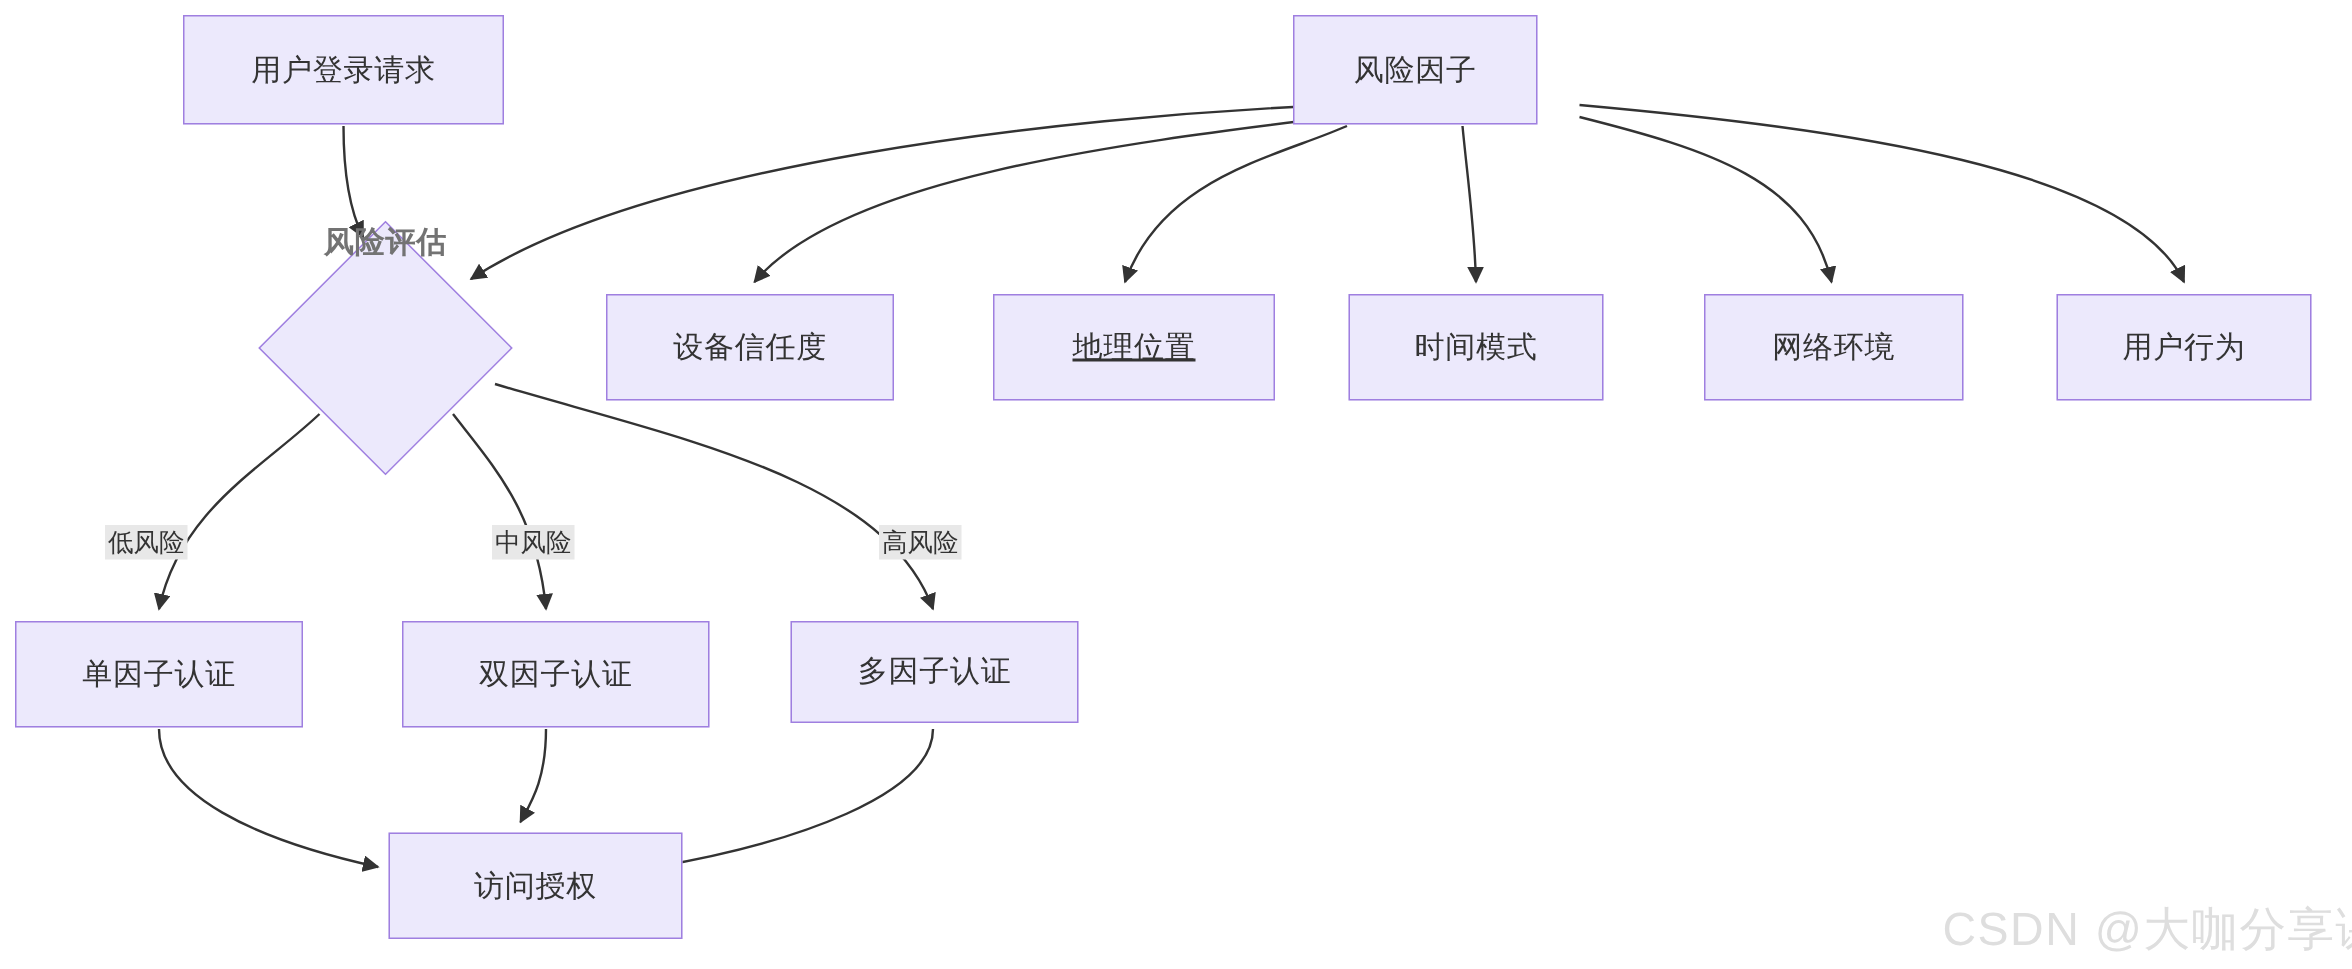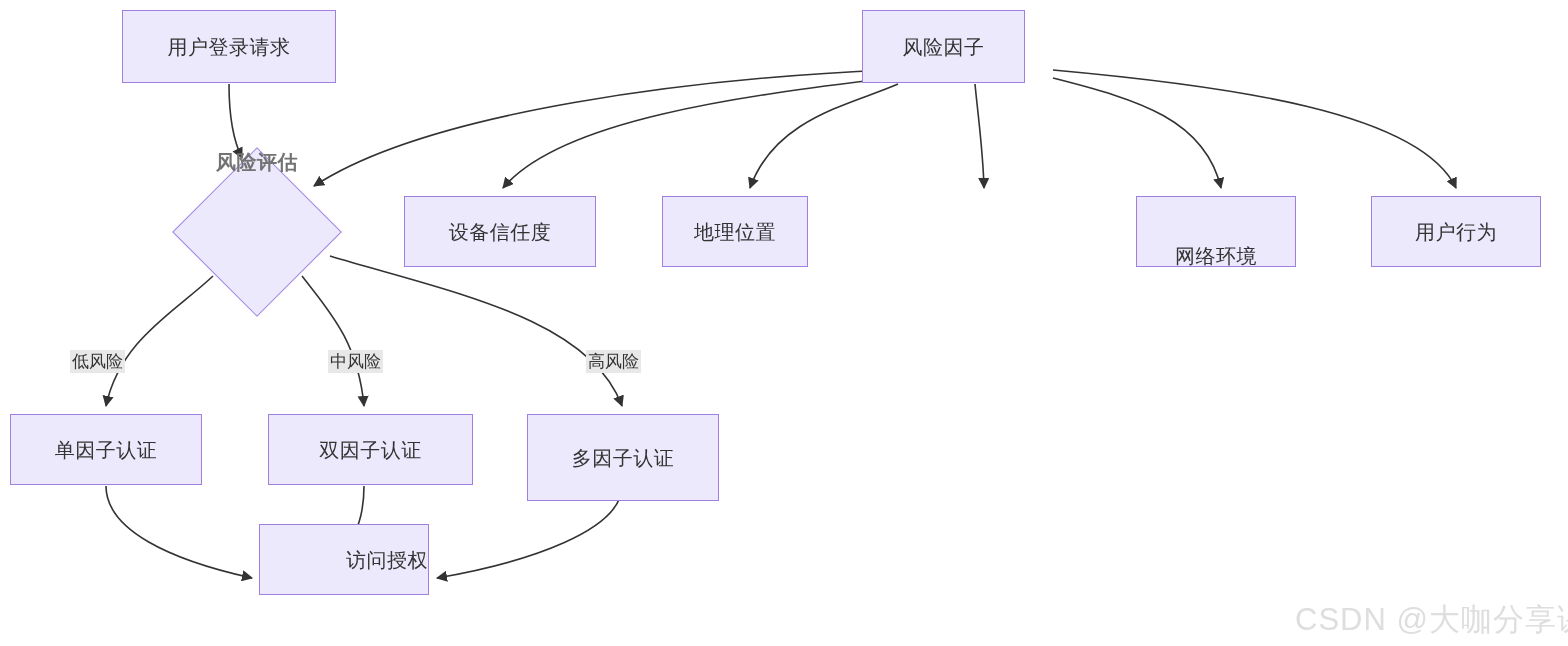--- a/index.html
+++ b/index.html
@@ -126,46 +126,49 @@
   </div>
 
   <div class="node" style="left:862px; top:10px; width:163px; height:73px;">
     <span>风险因子</span>
   </div>
 
   <div class="node" style="left:404px; top:196px; width:192px; height:71px;">
     <span>设备信任度</span>
   </div>
 
-  <div class="node" style="left:662px; top:196px; width:146px; height:71px;">
+  <div class="node" style="left:662px; top:196px; width:188px; height:71px;text-decoration:underline;">
     <span>地理位置</span>
   </div>
 
+  <div class="node" style="left:899px; top:196px; width:170px; height:71px;">
+    <span>时间模式</span>
+  </div>
 
-  <div class="node" style="left:1136px; top:196px; width:160px; height:71px;align-items:flex-end;">
+  <div class="node" style="left:1136px; top:196px; width:173px; height:71px;">
     <span>网络环境</span>
   </div>
 
   <div class="node" style="left:1371px; top:196px; width:170px; height:71px;">
     <span>用户行为</span>
   </div>
 
   <div class="node" style="left:10px; top:414px; width:192px; height:71px;">
     <span>单因子认证</span>
   </div>
 
   <div class="node" style="left:268px; top:414px; width:205px; height:71px;">
     <span>双因子认证</span>
   </div>
 
-  <div class="node" style="left:527px; top:414px; width:192px; height:87px;">
+  <div class="node" style="left:527px; top:414px; width:192px; height:68px;">
     <span>多因子认证</span>
   </div>
 
-  <div class="node" style="left:259px; top:524px; width:170px; height:71px;justify-content:flex-end;">
+  <div class="node" style="left:259px; top:555px; width:196px; height:71px;">
     <span>访问授权</span>
   </div>
 
   <div class="edge-label" style="left:70px; top:350px;">
     <span>低风险</span>
   </div>
   <div class="edge-label" style="left:328px; top:350px;">
     <span>中风险</span>
   </div>
   <div class="edge-label" style="left:586px; top:350px;">

